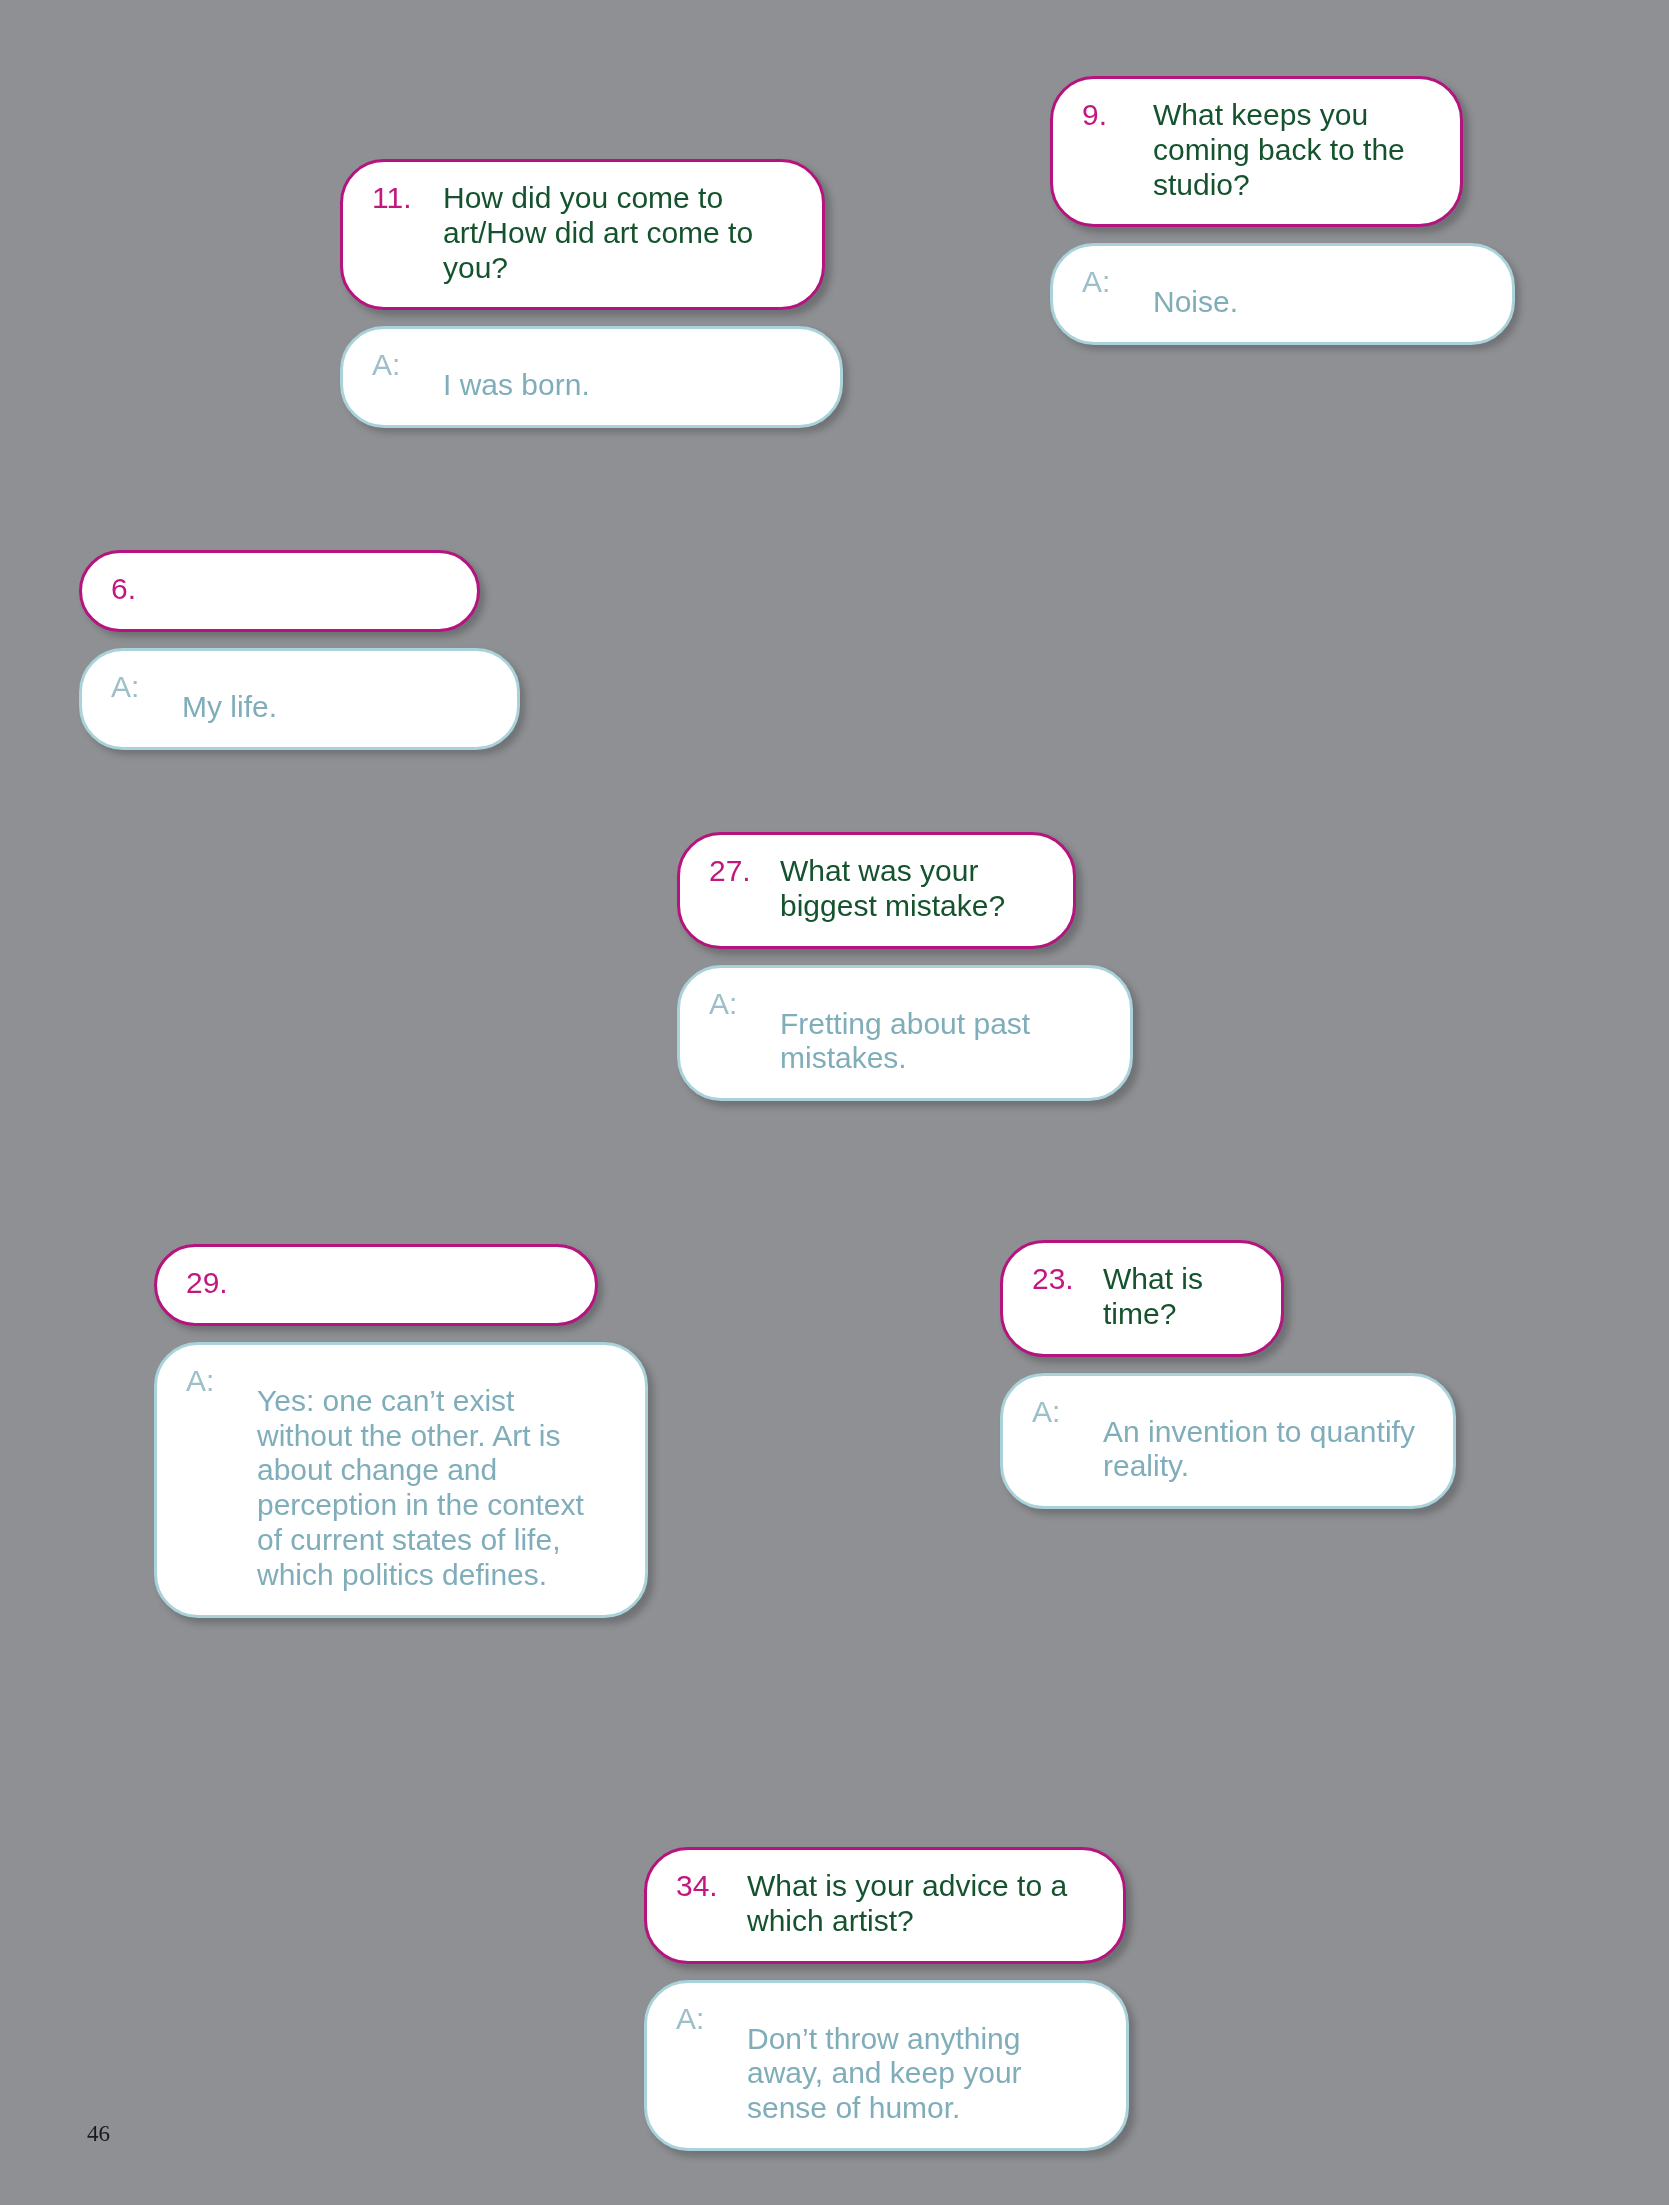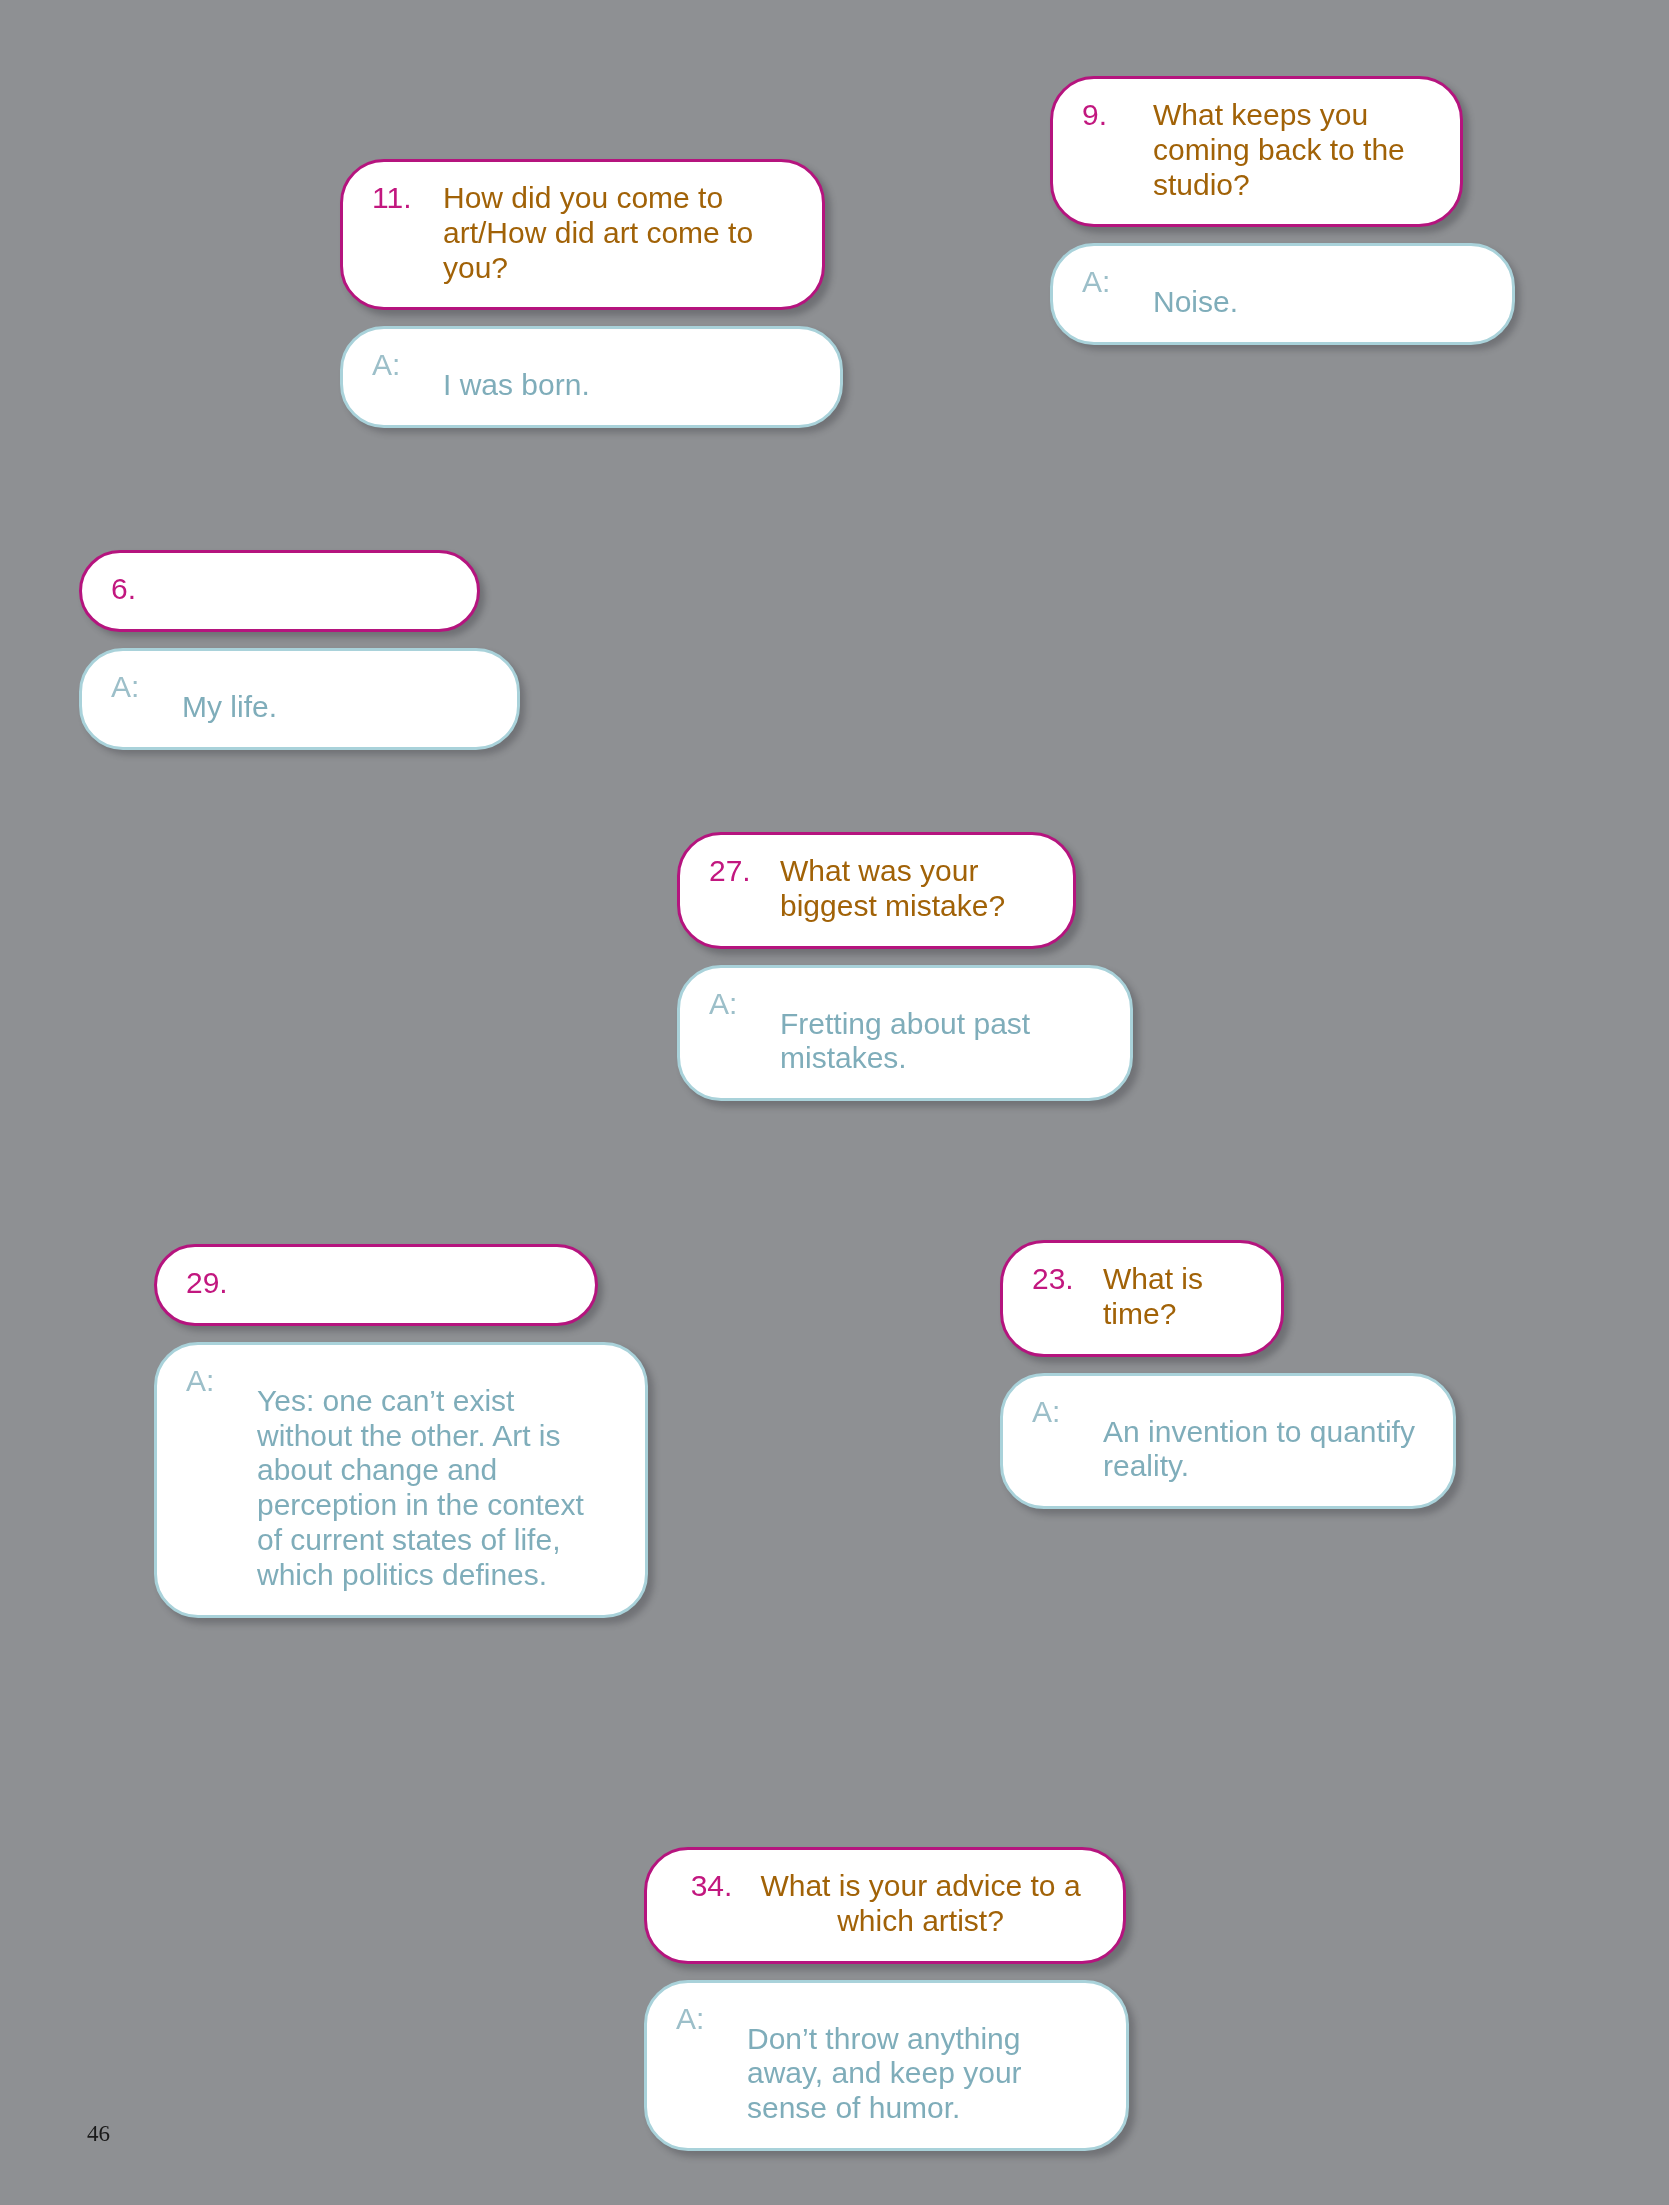--- a/index.html
+++ b/index.html
@@ -52,21 +52,21 @@
     padding: 19px 29px 22px 29px;
     font-size: 30px;
     line-height: 1.16;
     box-shadow: 5.1px 5.1px 6.6px rgba(40, 40, 45, 0.30);
   }
   .question .num {
     color: #c2177f;
     width: 71px;
   }
   .question .body {
-    color: #a16207;
+    color: #14532d;
   }
 
   
   .answer {
     border: 3.7px solid #a9d2da;
     color: #7fadba;
     padding: 19px 29px 22px 29px;
     font-size: 30px;
     line-height: 1.16;
     box-shadow: 5.1px 5.1px 6.6px rgba(40, 40, 45, 0.28);
@@ -113,21 +113,21 @@
 
   #block-29 { left: 154px; top: 1244px; width: 444px; }
   #block-29 .question { width: 444px; flex-direction: column; }
   #block-29 .answer   { width: 494px; }
 
   #block-23 { left: 1000px; top: 1240px; width: 284px; }
   #block-23 .question { width: 284px; }
   #block-23 .answer   { width: 456px; }
 
   #block-34 { left: 644px; top: 1847px; width: 482px; }
-  #block-34 .question { width: 482px; text-align: center; }
+  #block-34 .question { width: 482px; }
   #block-34 .answer   { width: 485px; }
 </style>
 </head>
 <body>
 
 <div class="page">
 
   <div class="qa-block" id="block-9">
     <div class="bubble question">
       <span class="num">9.</span>

